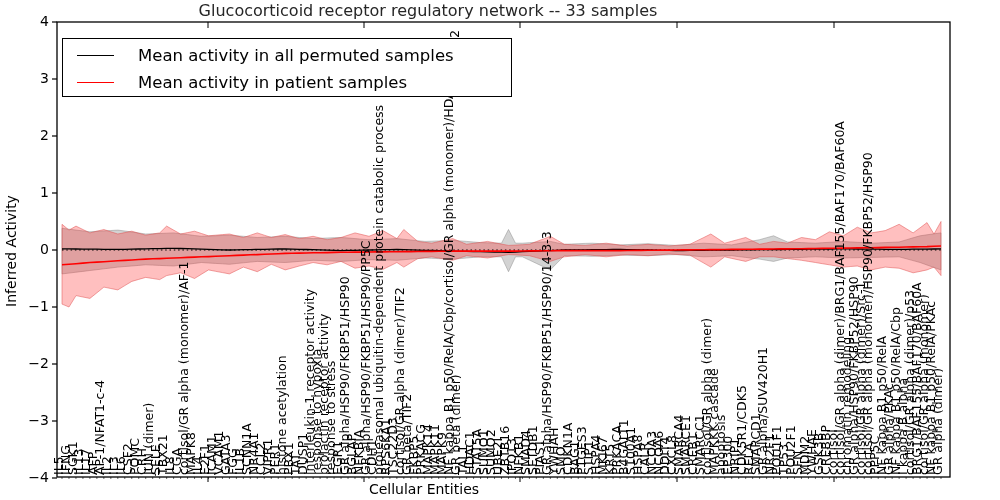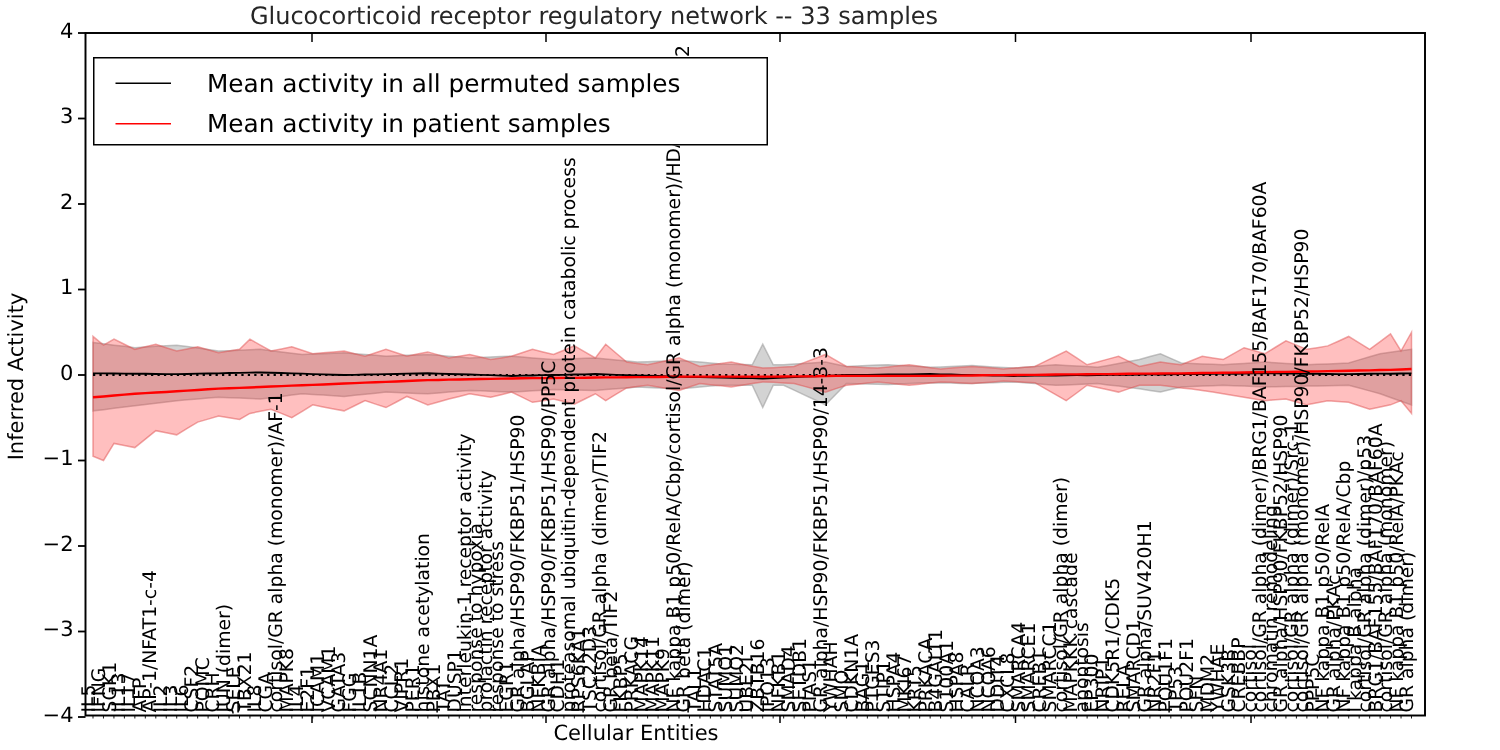--- a/index.html
+++ b/index.html
@@ -3,21 +3,21 @@
 <meta charset="utf-8">
 <style>
   html,body{margin:0;padding:0;background:#ffffff;}
   #figure{
     position:relative;width:1000px;height:500px;background:#ffffff;overflow:hidden;
     font-family:"DejaVu Sans","Liberation Sans",sans-serif;color:#000;
   }
   #chart-svg{position:absolute;left:0;top:0;}
   #title{
     position:absolute;left:0;top:1px;width:792px;text-align:center;
-    font-size:16px;color:#262626;
+    font-size:16px;color:#262626;padding-left:32px;
   }
   #ylabel{
     position:absolute;left:-64px;top:243px;width:150px;text-align:center;
     font-size:14px;transform:rotate(-90deg);transform-origin:center center;color:#000;
   }
   #xlabel{
     position:absolute;left:0;top:481px;width:848px;text-align:center;
     font-size:14px;color:#000;
   }
   .ytick-label{

